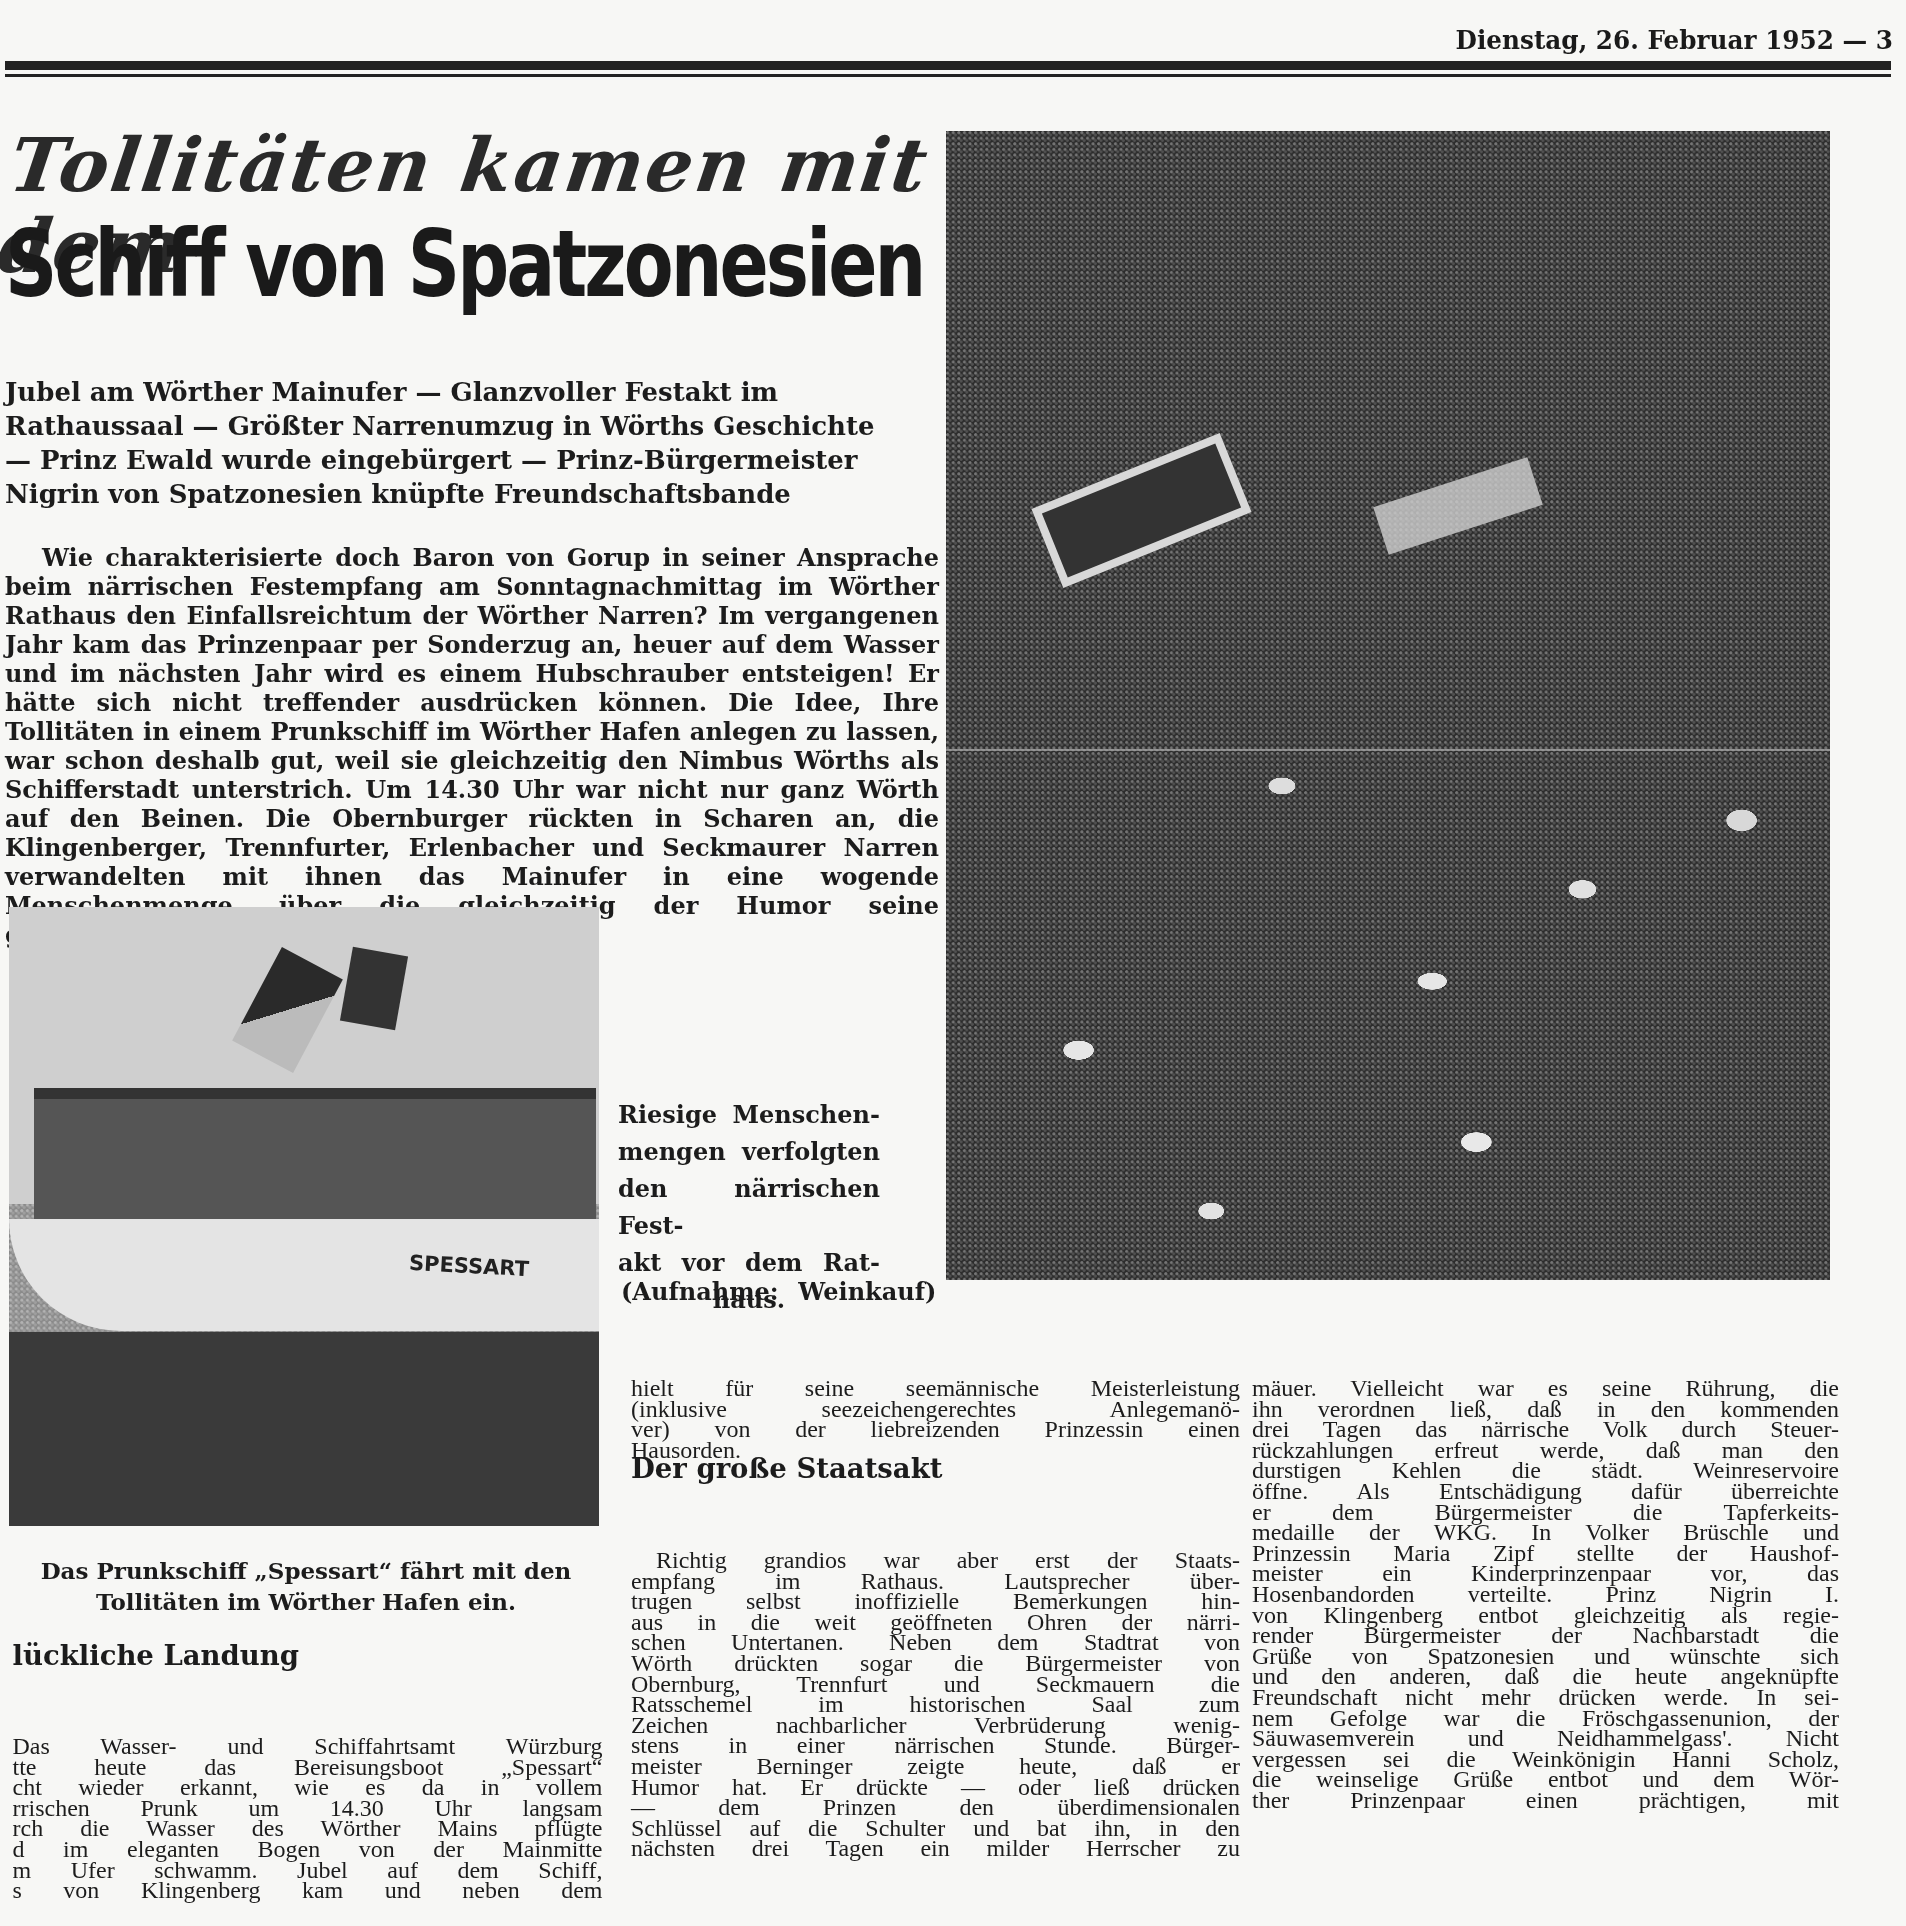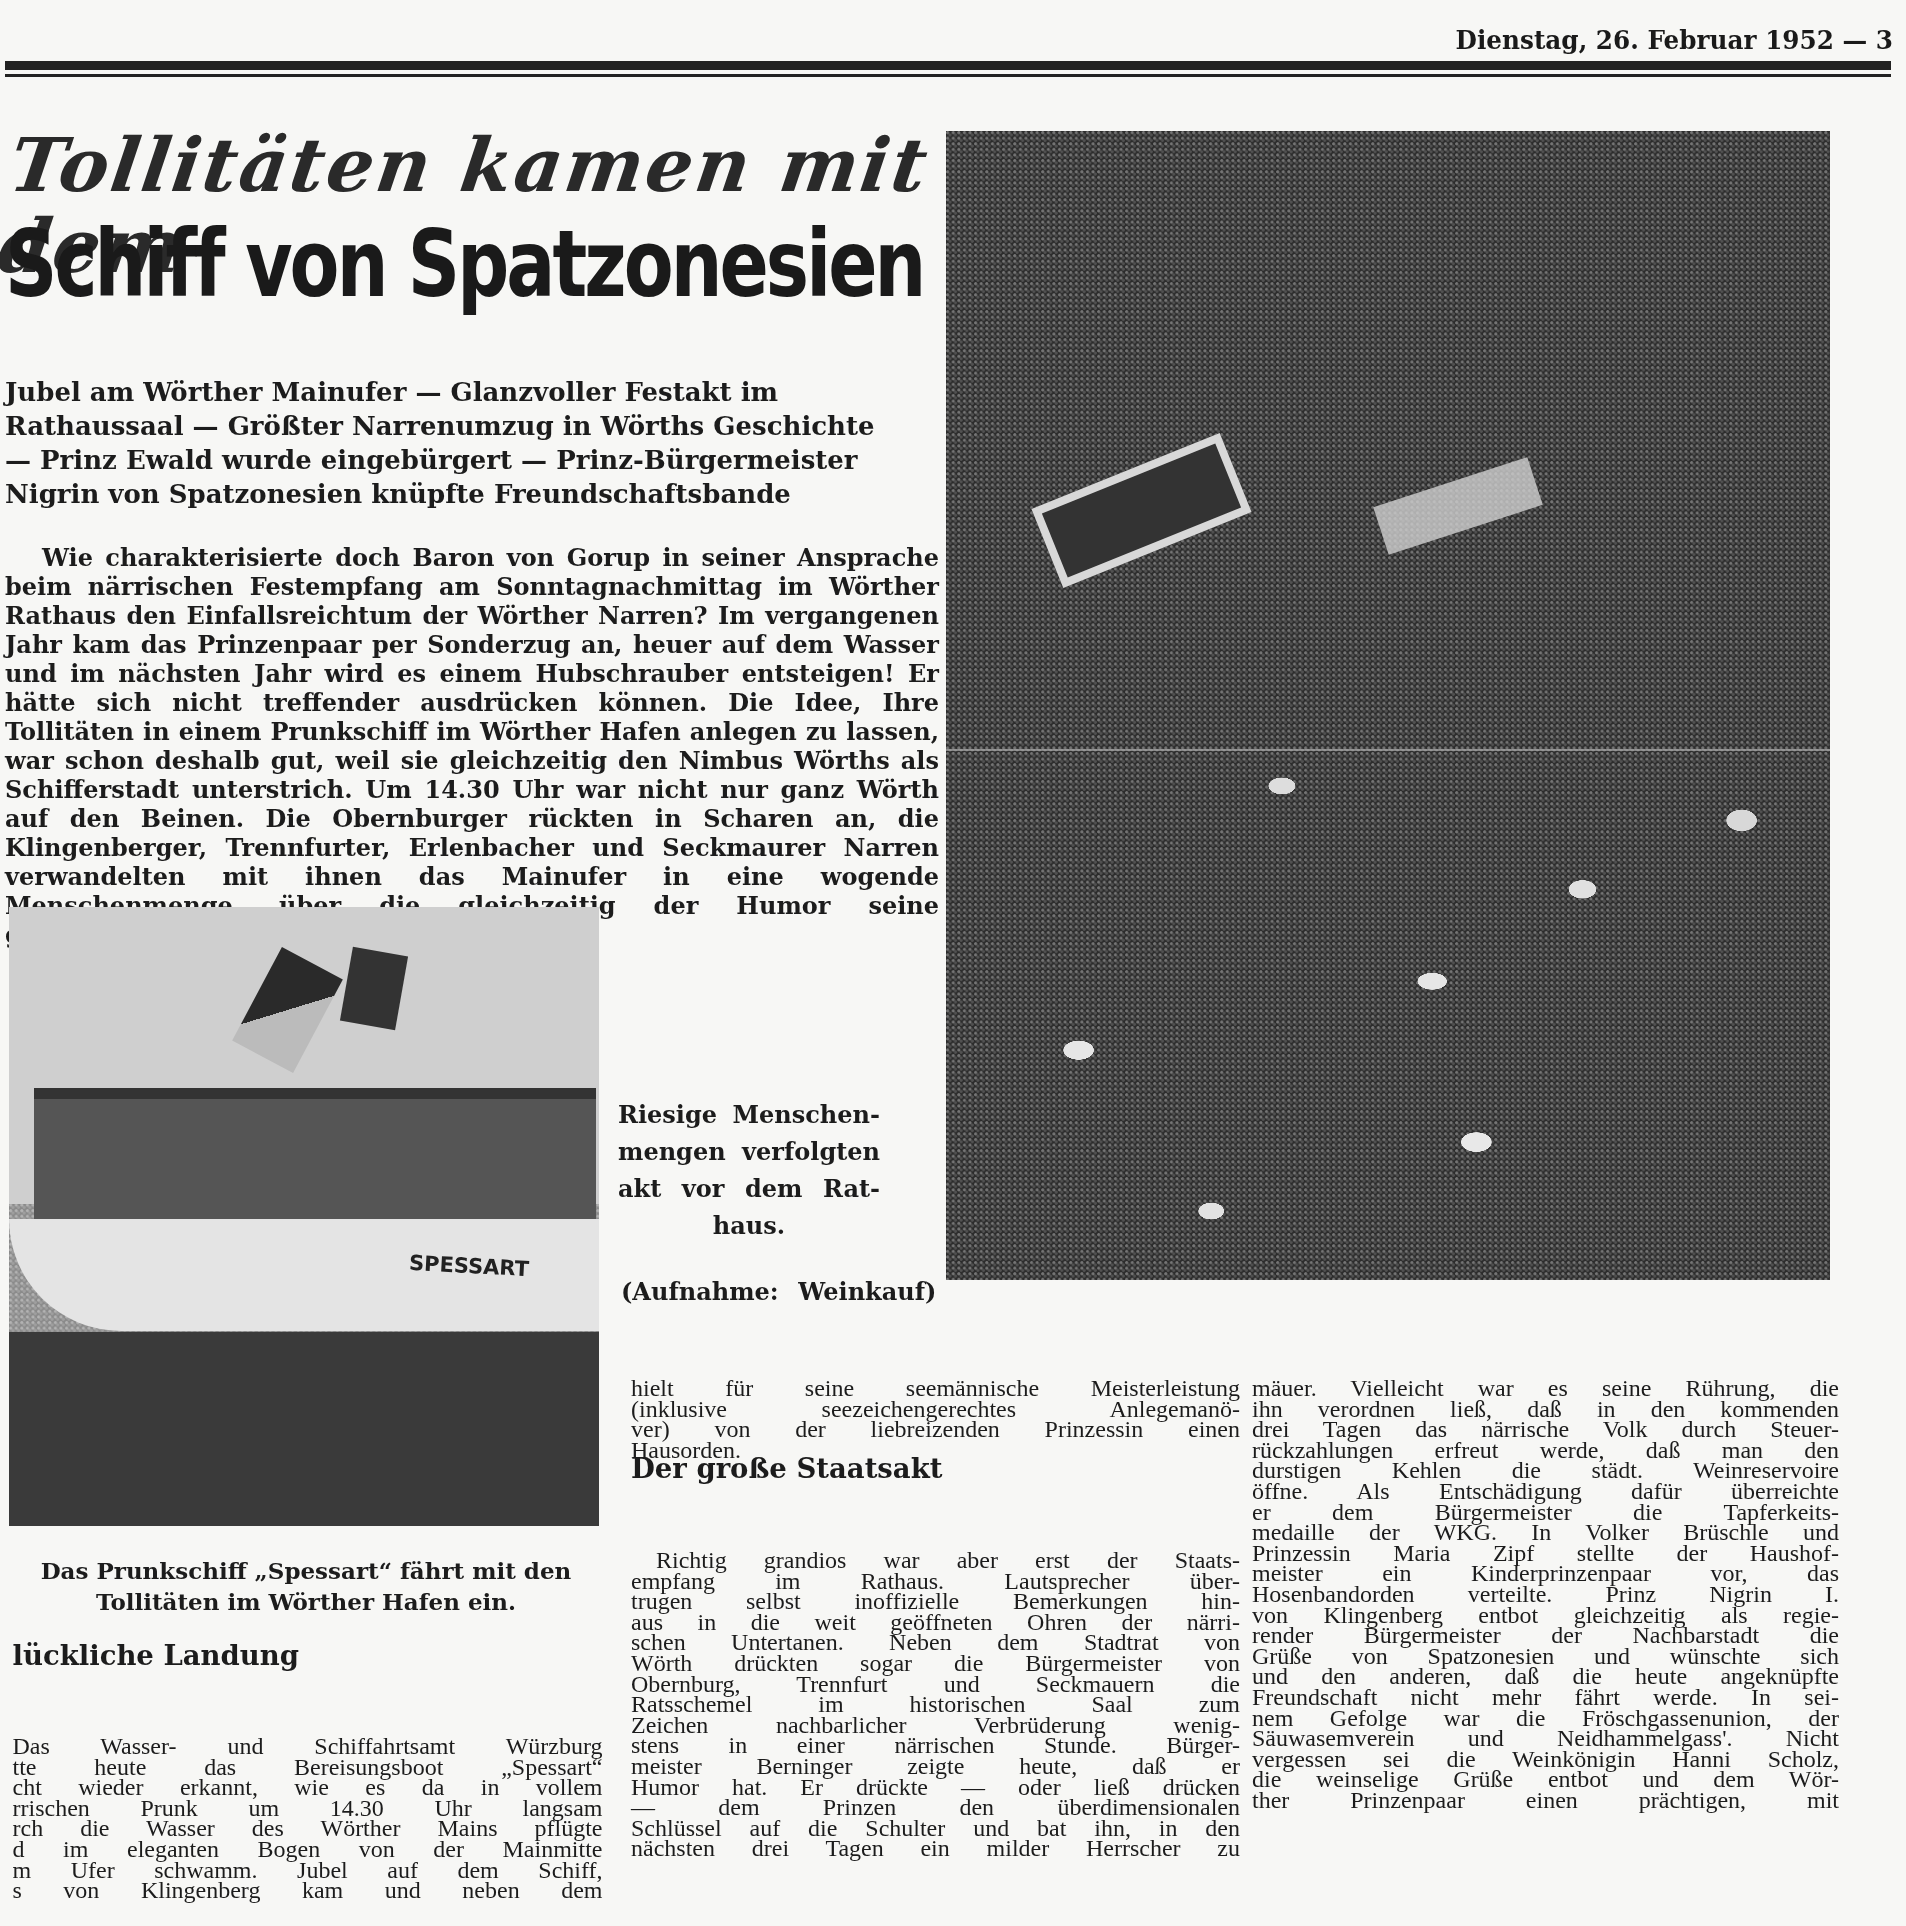--- a/index.html
+++ b/index.html
@@ -153,20 +153,21 @@
 <div class="abs photo crowd-photo">
   <div class="hats"></div>
   <div class="stage"></div>
   <div class="stage2"></div>
   <div class="fold"></div>
 </div>
 
 <div class="abs crowd-caption">
   <div>Riesige Menschen-</div>
   <div>mengen verfolgten</div>
+  <div>den närrischen Fest-</div>
   <div>akt vor dem Rat-</div>
   <div class="last">haus.</div>
 </div>
 <div class="abs photo-credit">(Aufnahme: Weinkauf)</div>
 
 <div class="abs photo boat-photo">
   <div class="sky"></div>
   <div class="flag1"></div>
   <div class="flag2"></div>
   <div class="cabin"></div>
@@ -226,20 +227,20 @@
   <div>öffne. Als Entschädigung dafür überreichte</div>
   <div>er dem Bürgermeister die Tapferkeits-</div>
   <div>medaille der WKG. In Volker Brüschle und</div>
   <div>Prinzessin Maria Zipf stellte der Haushof-</div>
   <div>meister ein Kinderprinzenpaar vor, das</div>
   <div>Hosenbandorden verteilte. Prinz Nigrin I.</div>
   <div>von Klingenberg entbot gleichzeitig als regie-</div>
   <div>render Bürgermeister der Nachbarstadt die</div>
   <div>Grüße von Spatzonesien und wünschte sich</div>
   <div>und den anderen, daß die heute angeknüpfte</div>
-  <div>Freundschaft nicht mehr fährt werde. In sei-</div>
+  <div>Freundschaft nicht mehr drücken werde. In sei-</div>
   <div>nem Gefolge war die Fröschgassenunion, der</div>
   <div>Säuwasemverein und Neidhammelgass'. Nicht</div>
   <div>vergessen sei die Weinkönigin Hanni Scholz,</div>
   <div>die weinselige Grüße entbot und dem Wör-</div>
   <div>ther Prinzenpaar einen prächtigen, mit</div>
 </div>
 
 
 </body></html>

